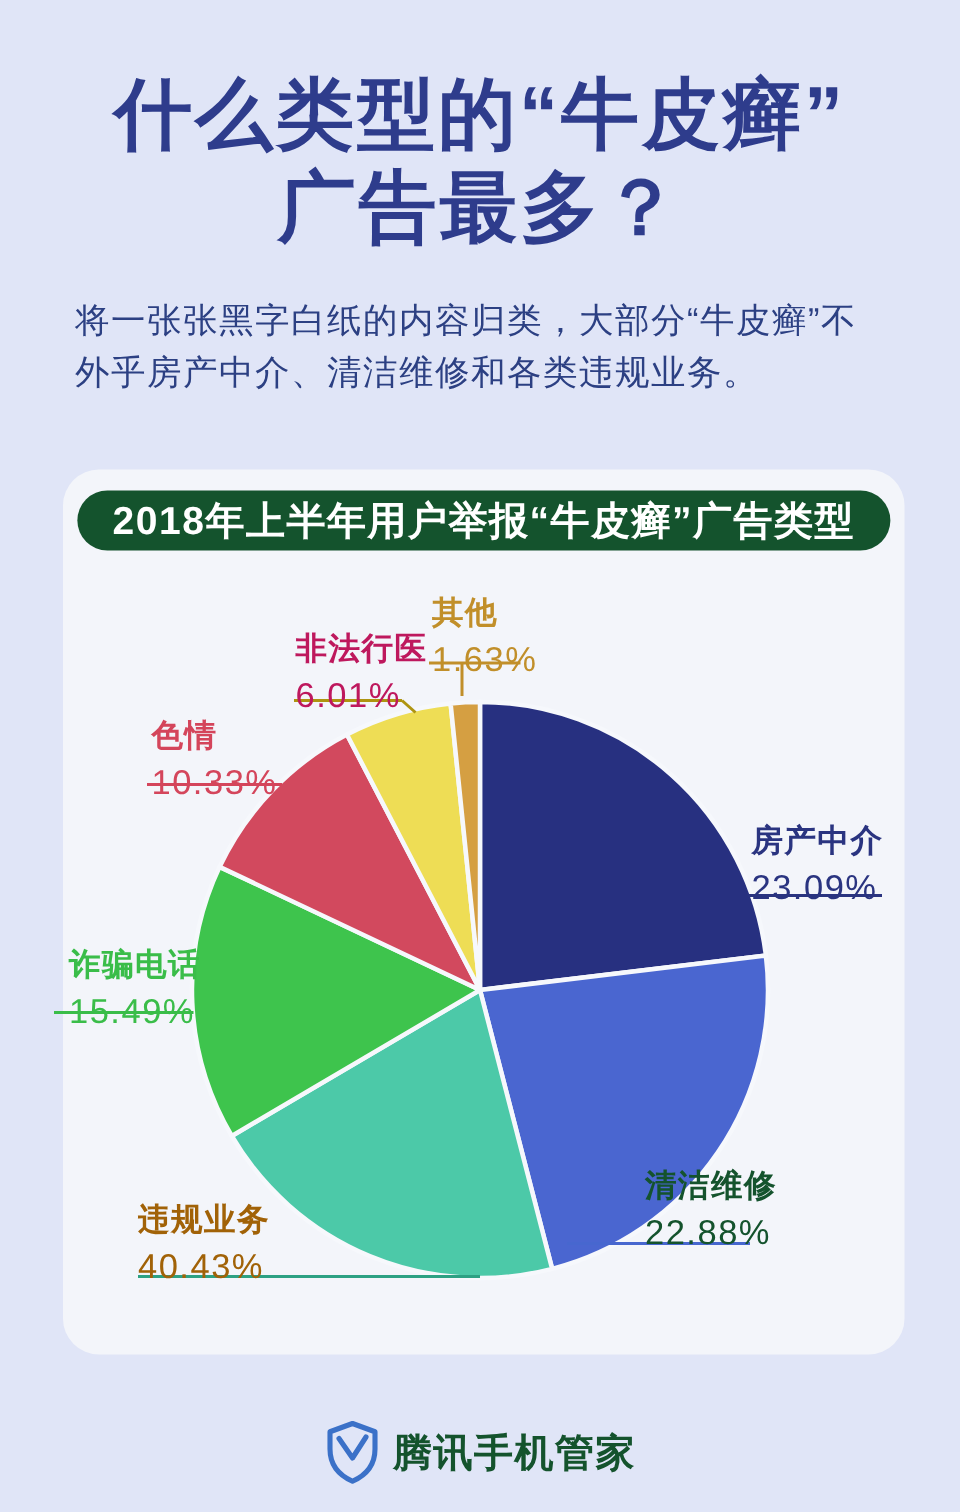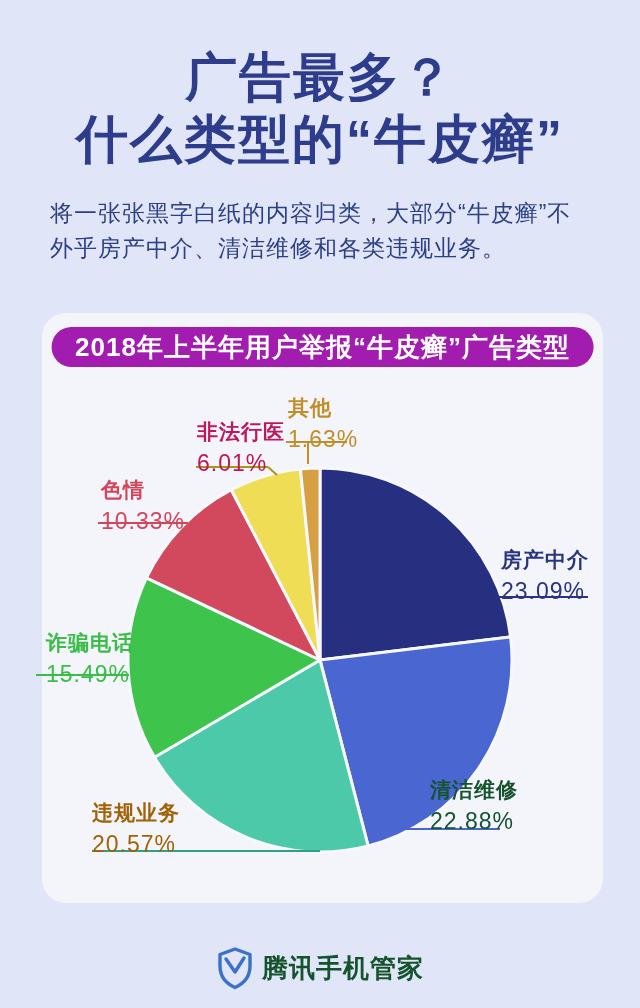--- a/index.html
+++ b/index.html
@@ -30,21 +30,21 @@
     position:absolute;
     left:42px; top:313px;
     width:561px; height:590px;
     background:#f3f5fa;
     border-radius:24px;
   }
   .pill {
     position:absolute;
     left:50%; top:14px;
     transform:translateX(-50%);
-    background:#a21caf;
+    background:#14532d;
     color:#ffffff;
     font-weight:bold;
     font-size:26px;
     line-height:40px;
     height:40px;
     padding:0 24px;
     border-radius:20px;
     white-space:nowrap;
     letter-spacing:1px;
   }
@@ -70,22 +70,22 @@
     justify-content:center;
     gap:8px;
     color:#14532d;
   }
   .footer .brand-text { font-size:26px; font-weight:bold; letter-spacing:1px; }
 </style>
 </head>
 <body>
 
 <div class="title">
+  <div>什么类型的“牛皮癣”</div>
   <div>广告最多？</div>
-  <div>什么类型的“牛皮癣”</div>
 </div>
 
 <div class="intro">
   <div>将一张张黑字白纸的内容归类，大部分“牛皮癣”不</div>
   <div>外乎房产中介、清洁维修和各类违规业务。</div>
 </div>
 
 <div class="card">
   <div class="pill">2018年上半年用户举报“牛皮癣”广告类型</div>
 </div>
@@ -113,21 +113,21 @@
     <div class="pie-label" style="left: 501px; top: 546px; color: rgb(42, 52, 128);">
       <div class="name">房产中介</div>
       <div class="pct">23.09%</div>
     </div>
     <div class="pie-label" style="left: 430px; top: 776px; color: #14532d;">
       <div class="name">清洁维修</div>
       <div class="pct">22.88%</div>
     </div>
     <div class="pie-label" style="left: 92px; top: 799px; color: #a16207;">
       <div class="name">违规业务</div>
-      <div class="pct">20.57%</div>
+      <div class="pct">40.43%</div>
     </div>
     <div class="pie-label" style="left: 46px; top: 629px; color: rgb(58, 189, 73);">
       <div class="name">诈骗电话</div>
       <div class="pct">15.49%</div>
     </div>
     <div class="pie-label" style="left: 101px; top: 476px; color: rgb(212, 69, 91);">
       <div class="name">色情</div>
       <div class="pct">10.33%</div>
     </div>
     <div class="pie-label" style="left: 197px; top: 418px; color: #be185d;">

